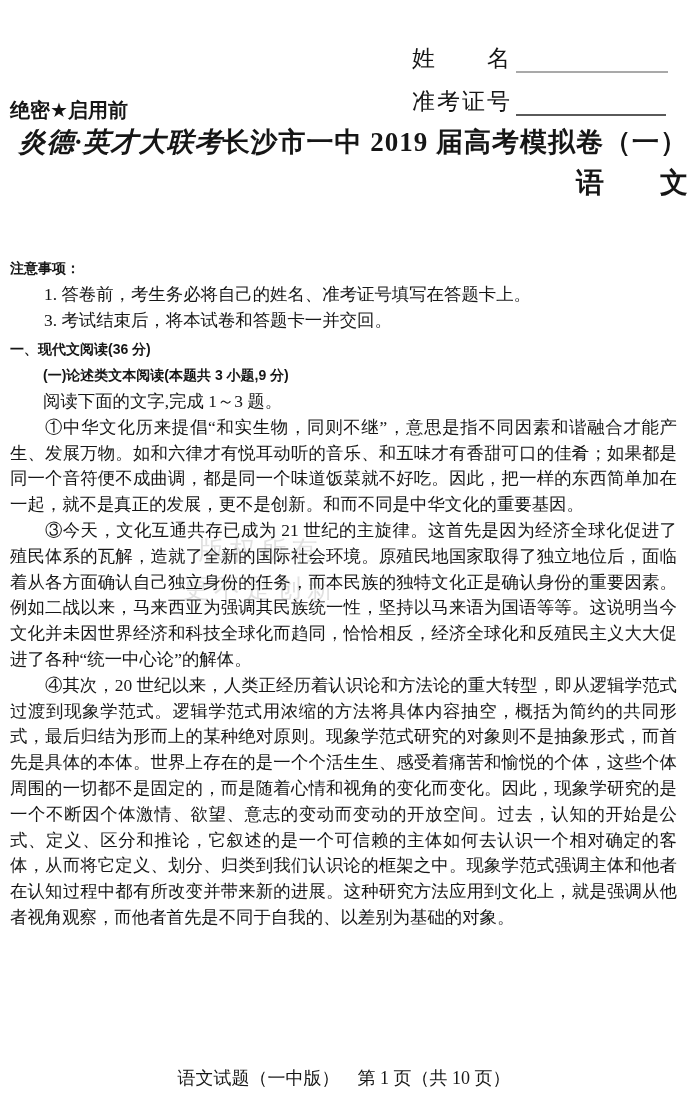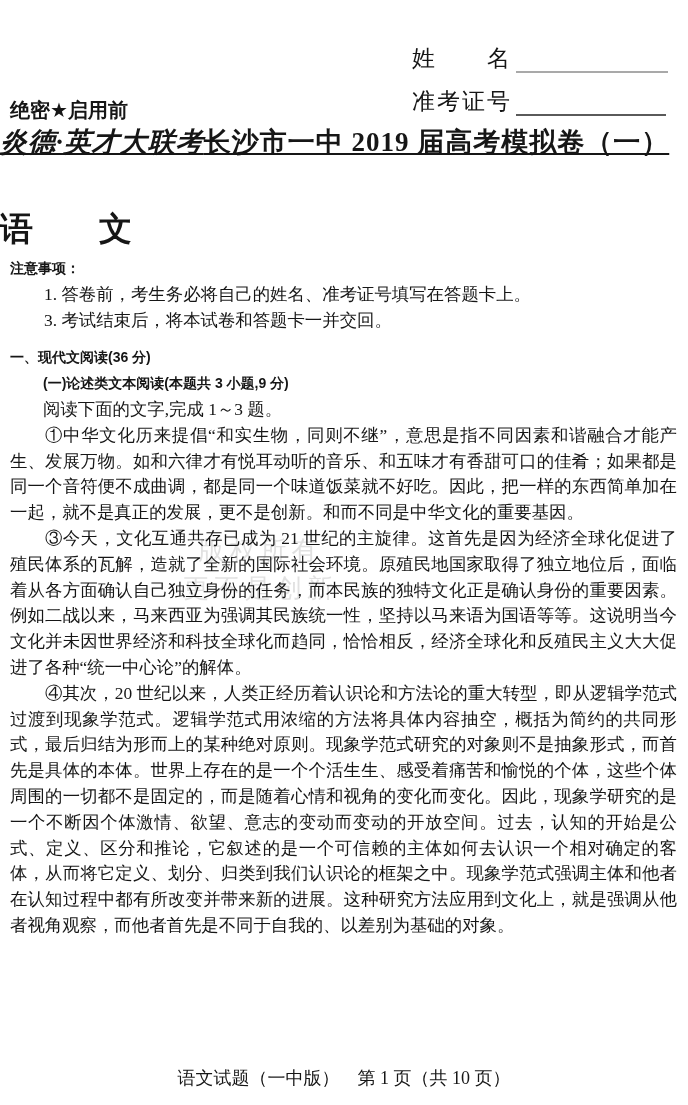--- a/index.html
+++ b/index.html
@@ -24,52 +24,51 @@
   .blank-ticket { width: 150px; border-bottom: 2px solid #5a5a5a; }
 
   .classification {
     position: absolute; left: 10px; top: 97px;
     font-family: "Liberation Sans", "DejaVu Sans", sans-serif;
     font-weight: bold; font-size: 20px;
   }
 
   .exam-title {
     position: absolute; top: 124px; left: 0; width: 100%;
-    text-align: left; font-weight: bold; font-size: 27px;
-    white-space: nowrap; letter-spacing: 1px; text-decoration: underline;
+    text-align: right; font-weight: bold; font-size: 27px;
+    white-space: nowrap; letter-spacing: 1px;
   }
   .title-brush { font-style: italic; }
 
   .subject-title {
     position: absolute; top: 164px; left: 0; width: 100%;
-    text-align: left; font-weight: bold; font-size: 33px;
+    text-align: right; font-weight: bold; font-size: 28px;
     font-family: "Liberation Sans", "DejaVu Sans", sans-serif;
     white-space: pre;
-    margin-top: 43px;
   }
 
   
   .watermark {
     position: absolute; left: 183px; top: 532px; z-index: 0;
     color: rgba(120,120,120,0.22);
     font-size: 26px; letter-spacing: 5px; line-height: 38px;
     text-align: center; user-select: none;
   }
 
   
   .body-flow {
     position: absolute; left: 10px; top: 256px; width: 667px; z-index: 1;
     font-size: 17.4px; line-height: 25.8px;
   }
   .bold-heading {
     font-family: "Liberation Sans", "DejaVu Sans", sans-serif;
     font-weight: bold; font-size: 14px;
   }
   .notice-item { padding-left: 34px; }
-  .section-heading { margin-top: 12px; }
+  .section-heading { margin-top: 4px; }
   .subsection-heading { padding-left: 33px; }
   .instruction { padding-left: 33px; }
   .passage p {
     margin: 0; text-indent: 35px;
     text-align: justify;
   }
 
   .page-footer {
     position: absolute; top: 1066px; left: 0; width: 100%;
     text-align: center; font-size: 18px; white-space: pre;

